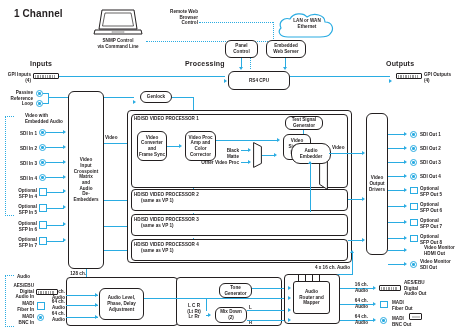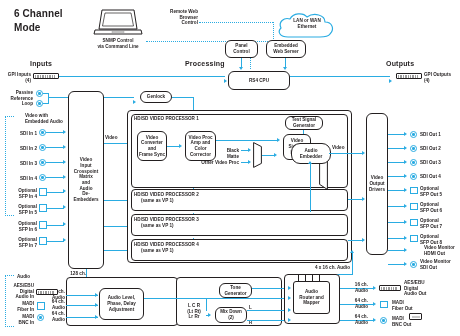--- a/index.html
+++ b/index.html
@@ -41,22 +41,21 @@
   .dotline-h{border-top:1px dotted #2aace2;}
   .mux{position:relative;}
   .mux svg{display:block;}
 </style>
 </head>
 <body>
 
 <div id="stage">
 
   <div class="abs title" style="left:14px;top:7px;width:70px;">
-    <div>6 Channel</div>
-    <div>Mode</div>
+    <div>1 Channel</div>
   </div>
 
   <div class="abs" style="left:92px;top:7px;width:52px;height:30px;">
     <svg width="52" height="30" viewBox="0 0 52 30">
       <path d="M10 3 L42 3 L45 22 L7 22 Z" fill="#fff" stroke="#231f20" stroke-width="1"></path>
       <path d="M13 6 L39 6 L41.5 19 L10.5 19 Z" fill="#fff" stroke="#231f20" stroke-width=".7"></path>
       <path d="M3 23 L49 23 L50 27 L2 27 Z" fill="#fff" stroke="#231f20" stroke-width="1"></path>
       <rect x="20" y="24.2" width="12" height="1.6" fill="#d8d8d8" stroke="#9b9b9b" stroke-width=".4"></rect>
     </svg>
   </div>

